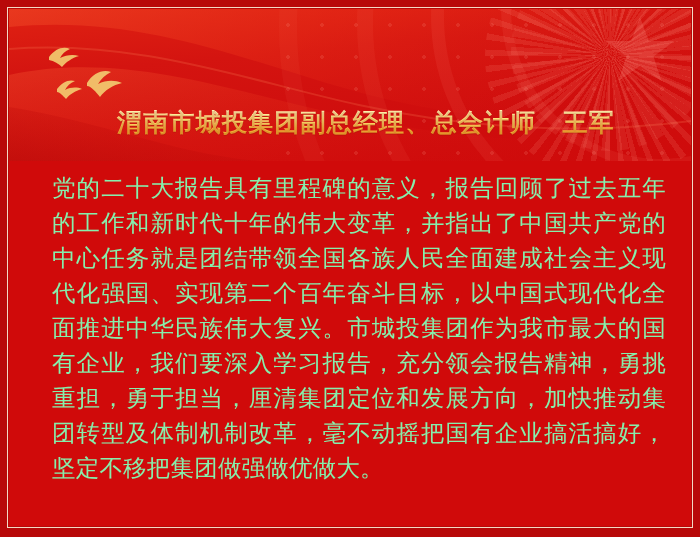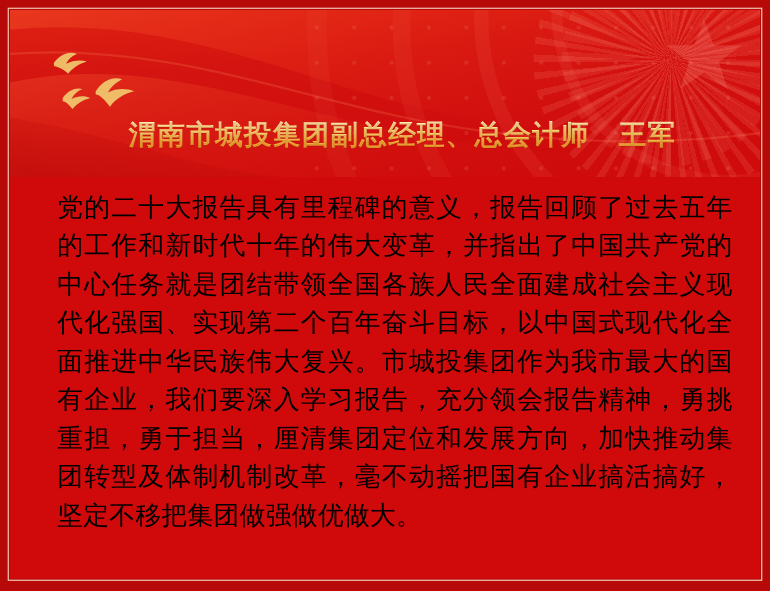--- a/index.html
+++ b/index.html
@@ -95,21 +95,21 @@
     background-clip:text;
     color:transparent;
     -webkit-text-fill-color:transparent;
     text-shadow:0 1px 0 rgba(120,20,0,0.18);
     white-space:pre;
   }
 
   
   .body-text{
     position:absolute;left:43px;top:162px;width:614px;
-    color:#000000;
+    color:#86efac;
     font-size:23.5px;
     line-height:35px;
     letter-spacing:0.2px;
     text-align:justify;
     text-justify:inter-ideograph;
     text-align-last:left;
   }
 </style>
 </head>
 <body>

